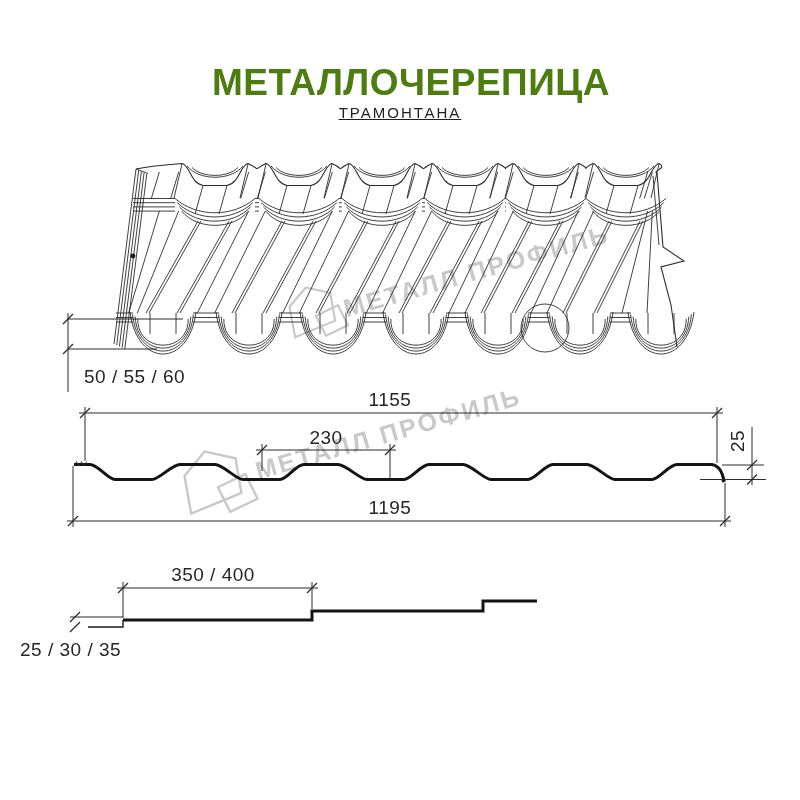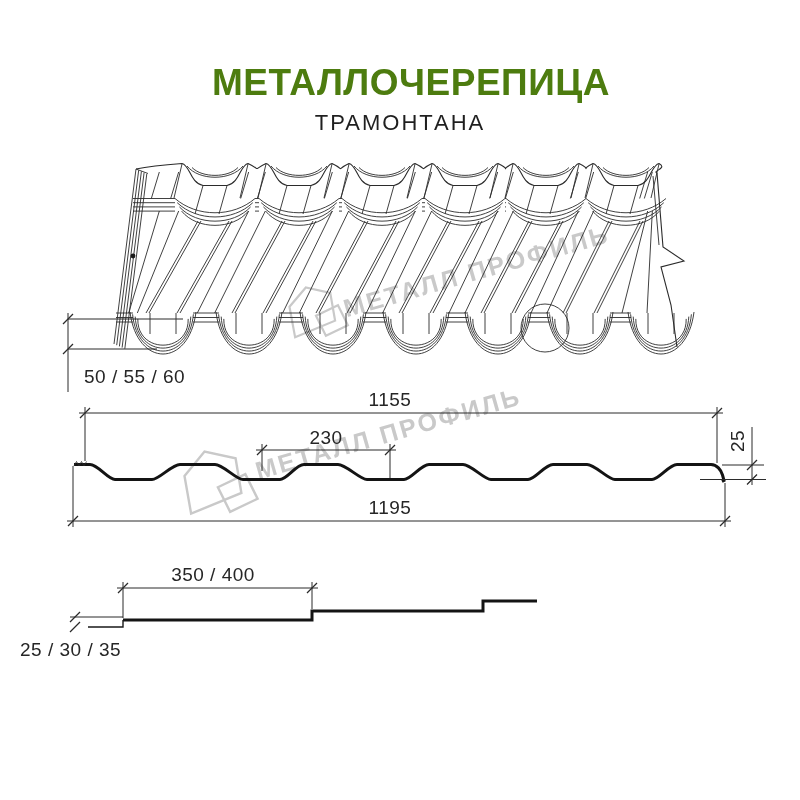--- a/index.html
+++ b/index.html
@@ -1,21 +1,21 @@
 <!DOCTYPE html>
 <html><head>
 <meta charset="utf-8">
 <style>
   html,body{margin:0;padding:0;background:#fff;}
   #page{position:relative;width:800px;height:800px;background:#ffffff;overflow:hidden;
         font-family:"Liberation Sans","DejaVu Sans",sans-serif;}
   #title{position:absolute;top:62px;left:0;width:800px;text-align:center;
          font-size:37px;font-weight:800;letter-spacing:.5px;color:#4d7c0f;padding-left:11px;}
-  #subtitle{position:absolute;top:110px;left:0;width:800px;text-align:center;
-         font-size:22px;font-weight:500;letter-spacing:2px;color:#1f1f1f;}
+  #subtitle{position:absolute;top:104px;left:0;width:800px;text-align:center;
+         font-size:15px;font-weight:500;letter-spacing:2px;color:#1f1f1f;text-decoration:underline;}
   svg{position:absolute;left:0;top:0;}
   text{font-family:"Liberation Sans","DejaVu Sans",sans-serif;fill:#262626;}
   .dim{font-size:19px;letter-spacing:.5px;}
   .wmtext{font-size:25px;font-weight:700;letter-spacing:2.5px;fill:#c9c9c9;}
 </style>
 </head>
 <body>
 
 <div id="page">
   <div id="title">МЕТАЛЛОЧЕРЕПИЦА</div>

